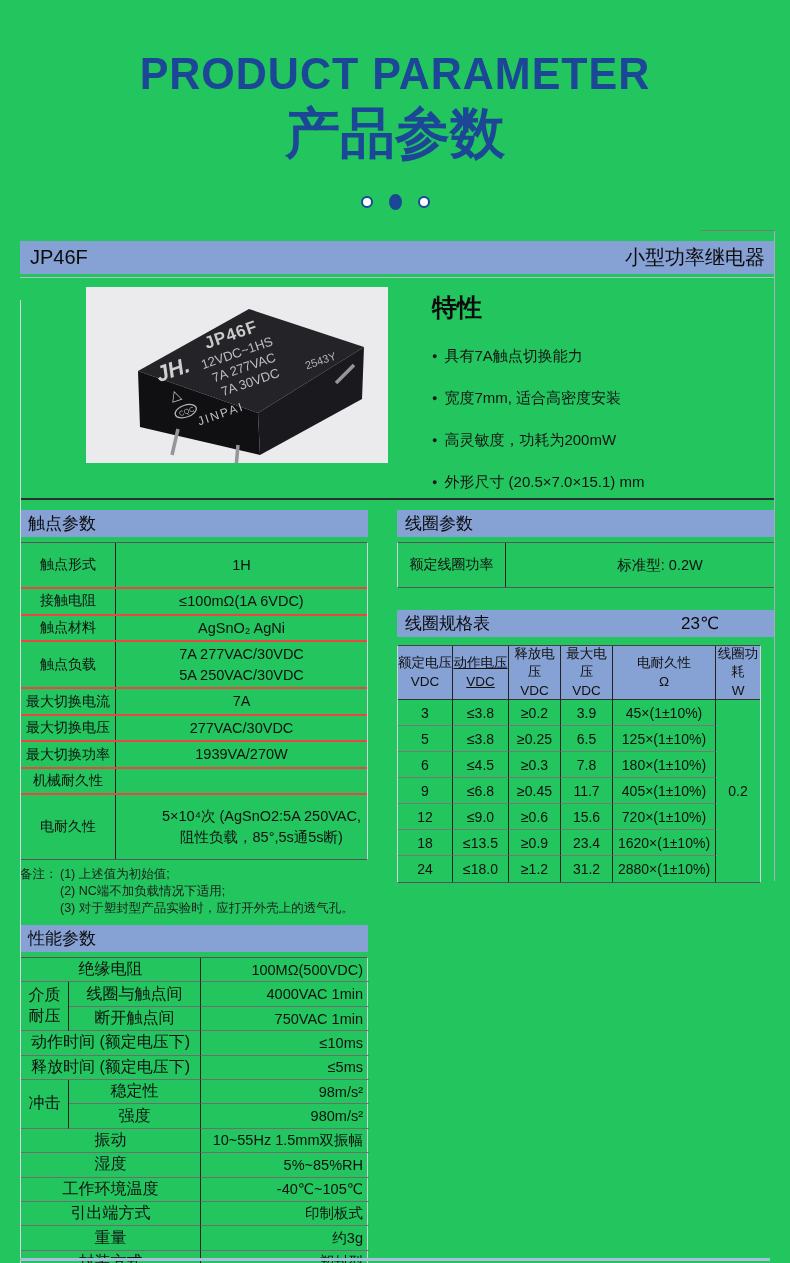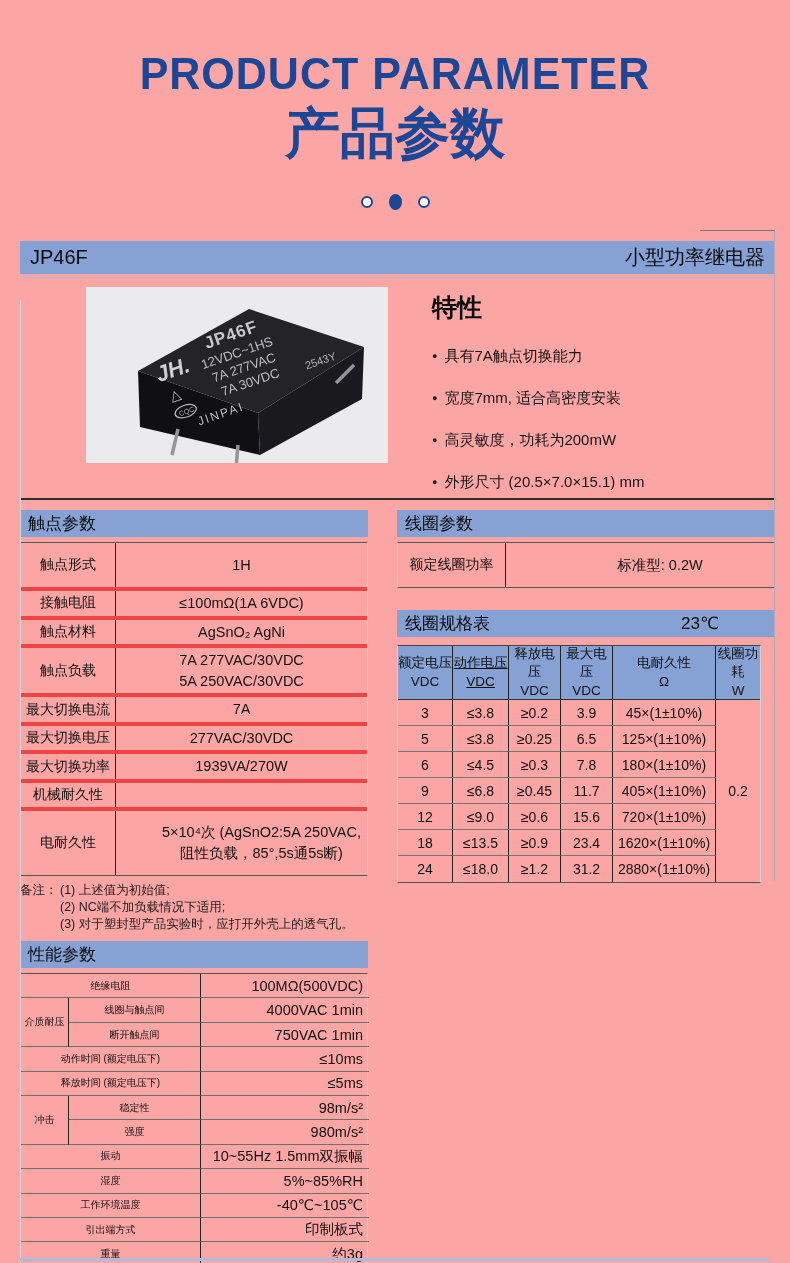--- a/index.html
+++ b/index.html
@@ -1,16 +1,16 @@
 <!DOCTYPE html>
 <html><head>
 <meta charset="utf-8">
 <style>
   html,body{margin:0;padding:0;background:#fff;}
-  .page{position:relative;width:790px;height:1263px;background:#fca5a5;overflow:hidden;
+  .page{position:relative;width:790px;height:1263px;background:#22c55e;overflow:hidden;
         font-family:"Liberation Sans","DejaVu Sans",sans-serif;color:#111;}
 
   
   .title-en{padding-top:48px;text-align:center;font-size:43px;font-weight:800;
             color:#1b4796;letter-spacing:1px;transform:scaleY(1.04);}
   .title-zh{text-align:center;font-size:55px;font-weight:800;color:#1b4796;margin-top:0;}
   .dots{display:flex;justify-content:center;align-items:center;gap:16px;margin-top:22px;height:18px;}
   .dot{width:12px;height:12px;border-radius:50%;border:2px solid #1b4796;background:#fff;box-sizing:border-box;}
   .dot.active{background:#1b4796;width:13px;height:16px;}
 
@@ -31,21 +31,21 @@
   .cols{display:flex;gap:29px;margin:10px 0 0 20px;align-items:flex-start;}
   .col-left{width:348px;flex:none;}
   .col-right{width:378px;flex:none;}
 
   .secbar{height:27px;background:#86a1d4;font-size:17px;line-height:27px;padding-left:8px;color:#0b0b0b;}
   .secbar.spec{display:flex;justify-content:space-between;padding-right:56px;}
 
   
   .ctable{margin-top:5px;border-top:1px solid #555;border-bottom:1px solid #555;
           border-left:1px solid #ccd2da;border-right:1px solid #ccd2da;}
-  .trow{display:flex;min-height:24px;border-bottom:4px solid #ef4444;}
+  .trow{display:flex;min-height:24px;border-bottom:2px solid #ef4444;}
   .trow:last-child{border-bottom:none;gap:40px;}
   .tlabel{width:95px;flex:none;border-right:1px solid #222;display:flex;align-items:center;
           justify-content:center;text-align:center;font-size:14px;padding:2px;box-sizing:border-box;}
   .tval{flex:1;display:flex;align-items:center;justify-content:center;text-align:center;
         font-size:14.5px;padding:2px 4px;line-height:1.42;}
   .contact .trow:first-child{min-height:44px;}
   .contact .trow:last-child{min-height:64px;}
   .ktable .tlabel{width:108px;}
   .ktable .trow{min-height:44px;}
 
@@ -65,21 +65,21 @@
   .scell.hdr{background:#86a1d4;flex-direction:column;font-size:13.5px;line-height:1.35;
              border-bottom:1px solid #333;text-align:center;}
   .scell.c6{border-right:none;}
   .scell.power{border-bottom:none;border-right:none;}
 
   
   .ptable{margin-top:5px;display:grid;grid-template-columns:48px 132px 168px;
           grid-auto-rows:24.4px;border-top:1px solid #555;border-bottom:1px solid #555;
           border-left:1px solid #ccd2da;border-right:1px solid #ccd2da;}
   .pcell{border-bottom:1px solid #6e6e6e;display:flex;align-items:center;justify-content:center;
-         font-size:10px;box-sizing:border-box;padding:1px 2px;text-align:center;}
+         font-size:16px;box-sizing:border-box;padding:1px 2px;text-align:center;}
   .pcell.group,.pcell.sublabel,.pcell.label2{border-right:1px solid #222;}
   .pcell.value{justify-content:flex-end;padding-right:6px;font-size:14.5px;}
   .perf-gap{height:8px;}
 
   
   .vline-left{position:absolute;left:20px;top:300px;height:957px;width:1px;background:#d2d6dd;}
   .vline-right{position:absolute;left:774px;top:231px;height:650px;width:1px;background:#a9aeb8;}
   .hline-topright{position:absolute;left:700px;top:230px;width:75px;height:1px;background:#7a7a7a;}
   .bottom-strip{position:absolute;left:20px;top:1258px;width:750px;height:3px;background:#a9bedf;}
 </style>

